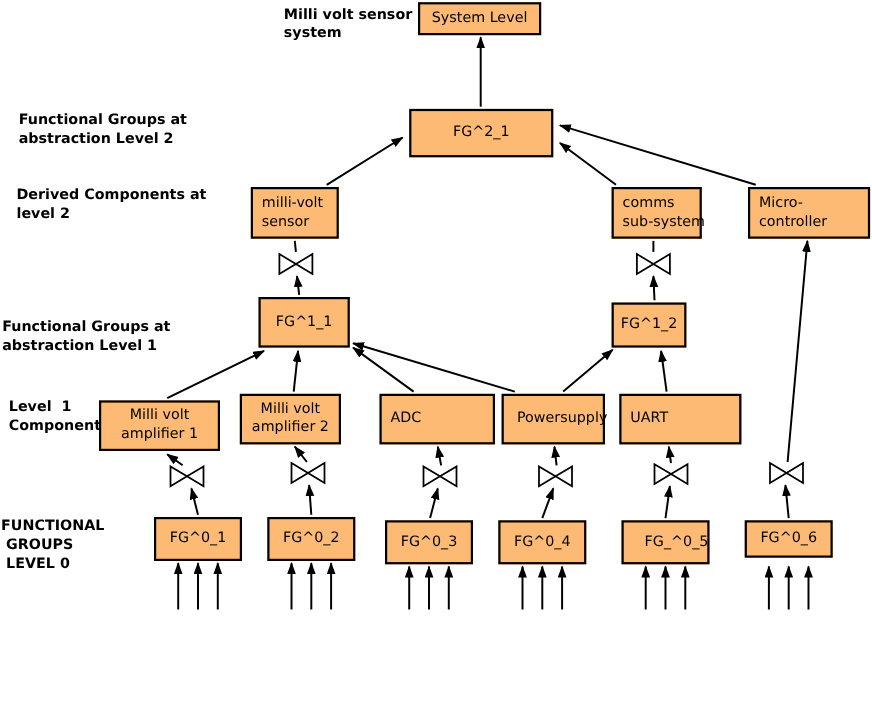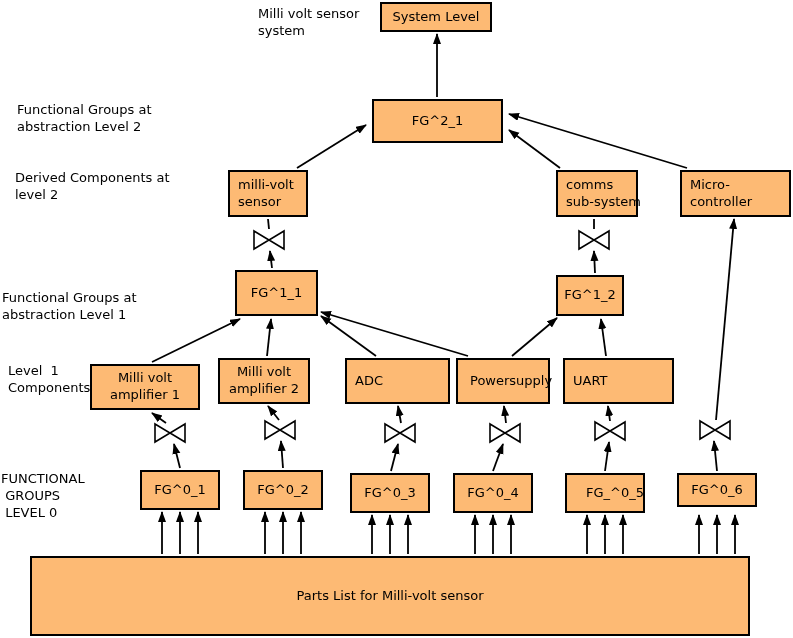--- a/index.html
+++ b/index.html
@@ -10,21 +10,21 @@
   }
   svg.wires { position:absolute; left:0; top:0; }
   .box {
     position:absolute; box-sizing:border-box;
     border:2px solid #000; background:#fdba74;
     display:flex; align-items:center; justify-content:center;
     text-align:center; line-height:1.3;
   }
   .box span { white-space:pre; }
   .box.tl { justify-content:flex-start; text-align:left; padding-left:8px; }
-  .ann { position:absolute; white-space:pre; line-height:1.32; }
+  .ann { position:absolute; white-space:pre; line-height:1.32;font-weight:bold; }
 </style>
 </head>
 <body>
 
 <div class="stage">
 
   <svg class="wires" width="793" height="638" viewBox="0 0 793 638">
     <defs>
       <marker id="arr" markerWidth="12" markerHeight="9" refX="10" refY="4" orient="auto" markerUnits="userSpaceOnUse">
         <path d="M0,0 L11,4 L0,8 Z" fill="#000"></path>
@@ -179,17 +179,14 @@
     </div>
 
   <div class="box" style="left:565px; top:473px; width:80px; height:40px;padding-left:20px;">
     <span>FG_^0_5</span>
     </div>
 
   <div class="box" style="left:677px; top:473px; width:80px; height:34px;">
     <span>FG^0_6</span>
     </div>
 
-  <div class="box" style="left:30px; top:556px; width:720px; height:80px;">
-    <span>Parts List for Milli-volt sensor</span>
-    </div>
 
 </div>
 
 </body></html>

